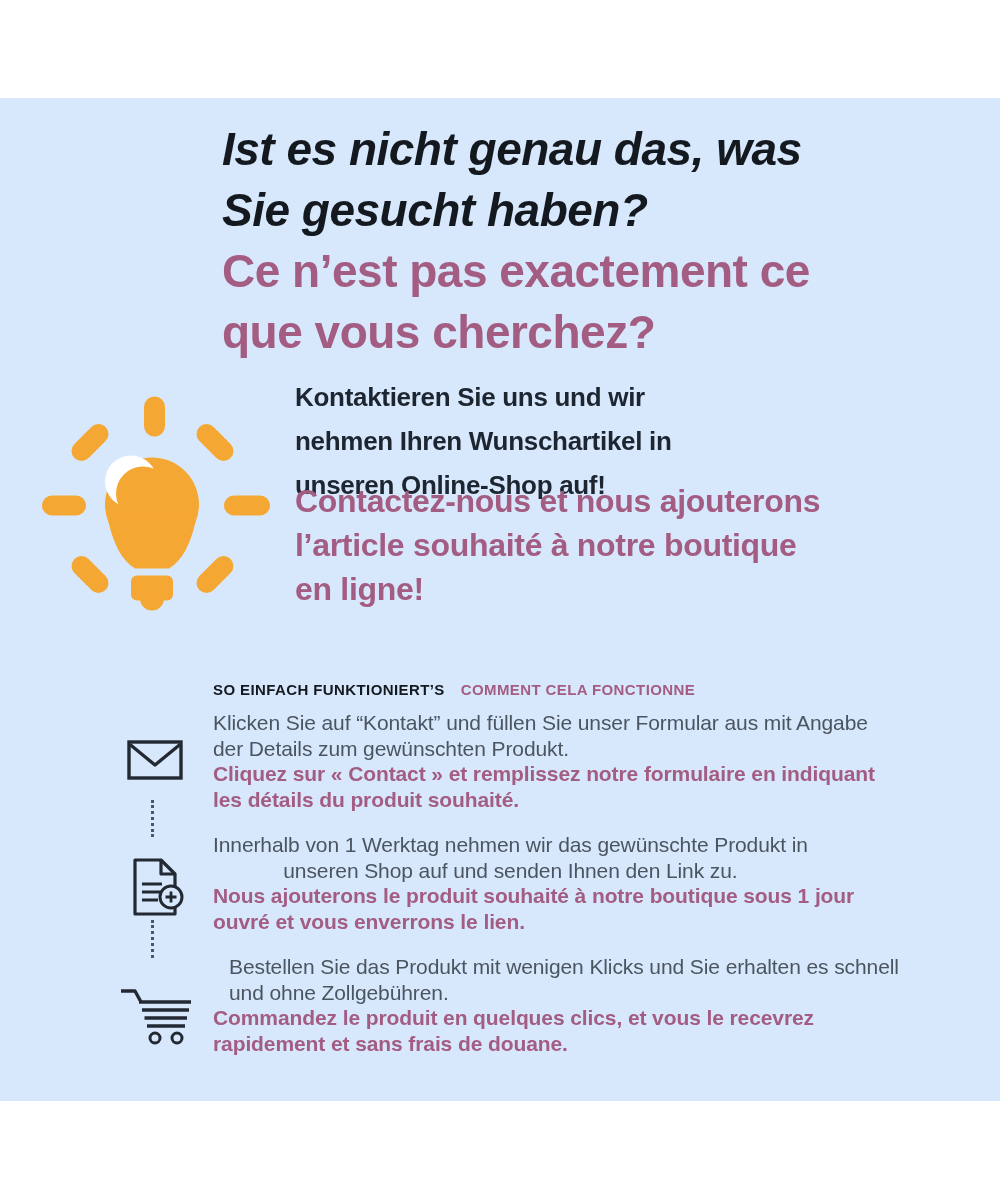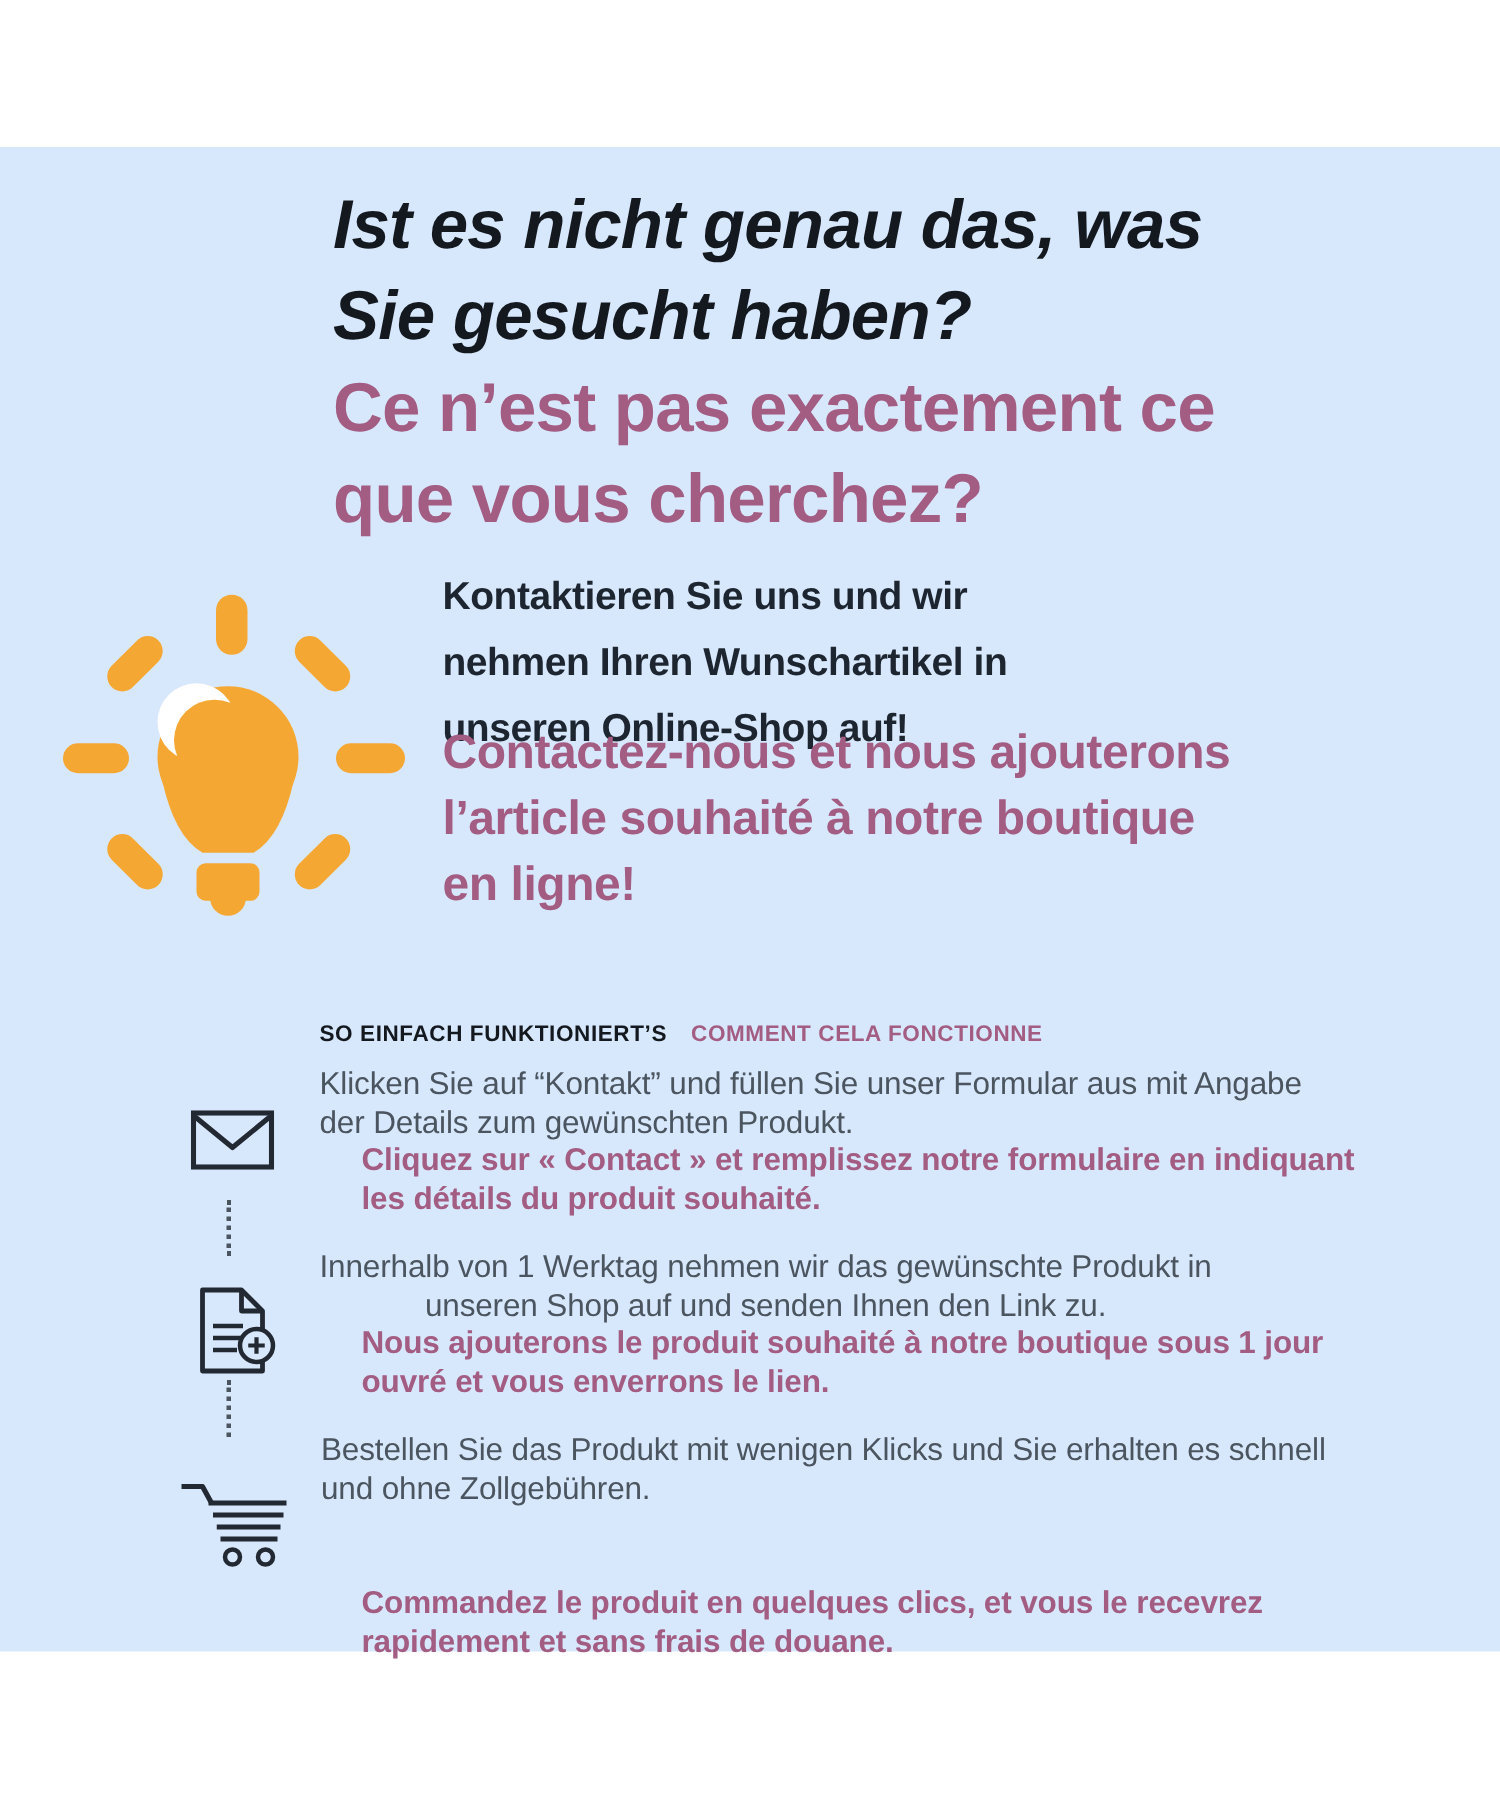--- a/index.html
+++ b/index.html
@@ -28,24 +28,24 @@
   .bulb{left:40px;top:394px;width:235px;height:231px;position:absolute;}
 
   .contact-de{left:295px;top:375px;font-size:26px;font-weight:700;line-height:44px;color:var(--contact-dark);letter-spacing:-0.3px;}
   .contact-fr{left:295px;top:479px;font-size:32px;font-weight:700;line-height:44px;color:var(--accent-mauve);letter-spacing:-0.3px;}
 
   .how-header{left:213px;top:680px;font-size:15px;font-weight:700;letter-spacing:0.4px;line-height:19px;}
   .how-de{color:var(--heading-dark);}
   .how-fr{color:var(--accent-mauve);margin-left:16px;}
 
   .step-de{font-size:21px;font-weight:400;line-height:25.5px;color:var(--body-slate);letter-spacing:-0.1px;}
-  .step-fr{font-size:21px;font-weight:700;line-height:25.5px;color:var(--accent-mauve);letter-spacing:-0.1px;margin-left:28px;}
+  .step-fr{font-size:21px;font-weight:700;line-height:25.5px;color:var(--accent-mauve);letter-spacing:-0.1px;}
   .s1de{left:213px;top:710px;} .s1fr{left:213px;top:761px;}
   .s2de{left:213px;top:832px;text-align:center;} .s2fr{left:213px;top:883px;}
-  .s3de{left:214px;top:954px;} .s3fr{left:213px;top:1056px;}
+  .s3de{left:229px;top:954px;} .s3fr{left:213px;top:1005px;}
 
   .icon{position:absolute;color:var(--icon-dark);}
   .envelope{left:127px;top:740px;width:56px;height:40px;}
   .docadd{left:124px;top:856px;width:64px;height:64px;}
   .cart{left:117px;top:981px;width:78px;height:64px;}
   .dotline{position:absolute;width:0;border-left:3px dotted var(--body-slate);}
   .dot1{left:151px;top:800px;height:37px;}
   .dot2{left:151px;top:920px;height:38px;}
 </style>
 </head>

